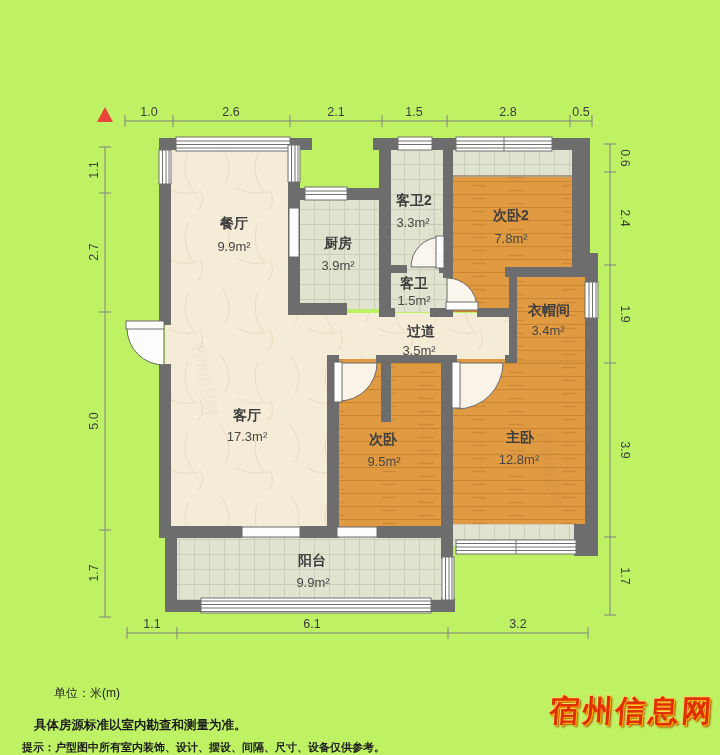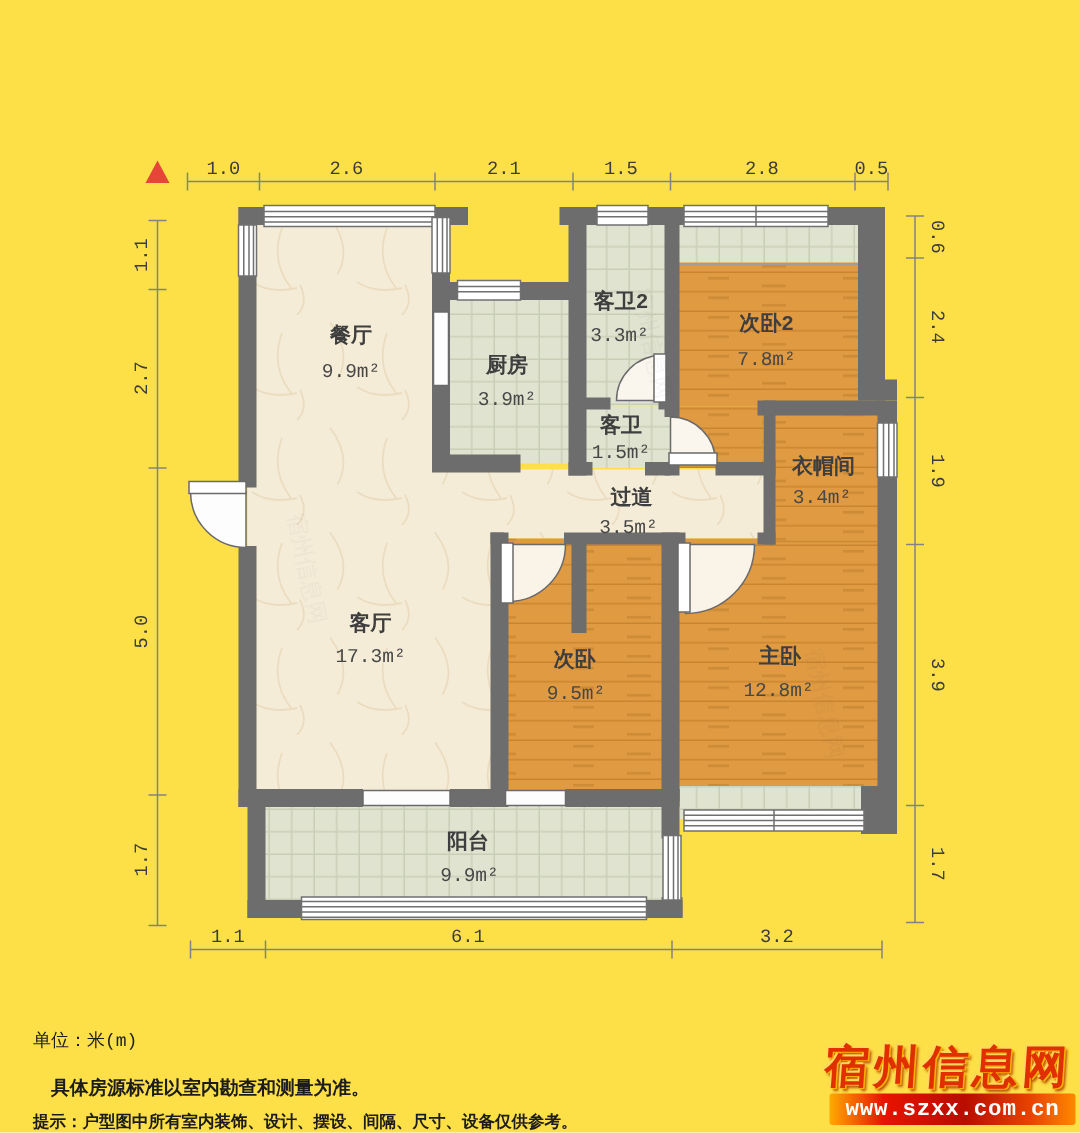--- a/index.html
+++ b/index.html
@@ -1,23 +1,23 @@
 <!DOCTYPE html>
 <html><head>
 <meta charset="utf-8">
 <style>
   html,body{margin:0;padding:0;background:#ffffff;}
   body{font-family:"Liberation Sans", sans-serif;}
-  .stage{position:relative;width:720px;height:755px;background:#fde047;overflow:hidden;font-family:Liberation Mono, monospace;}
+  .stage{position:relative;width:720px;height:755px;background:#bef264;overflow:hidden;}
   .plan-svg{position:absolute;left:0;top:0;}
   .room-name{font-size:14px;font-weight:700;fill:#3e3e3e;}
   .room-area{font-size:13px;font-weight:400;fill:#474747;}
   .dim-label{font-size:12.5px;fill:#3c3c3c;}
   .footer-line{position:absolute;left:22px;color:#1c1c1c;white-space:nowrap;}
-  .footer-unit{top:685px;font-size:12px;}
+  .footer-unit{top:685px;font-size:12px;margin-left:32px;}
   .footer-note1{top:740px;font-size:11px;font-weight:700;}
   .footer-note2{top:717px;font-size:12.5px;font-weight:700;margin-left:12px;}
   .wm-name{position:absolute;left:544px;top:691px;width:176px;text-align:center;
     font-size:30px;font-weight:900;letter-spacing:3px;color:#e03000;
     text-shadow:1px 1px 0 #ffb400,-1px -1px 0 #ffd75e,2px 2px 2px #b34700;
     transform:skewX(-4deg);white-space:nowrap;}
   .wm-bar{position:absolute;left:553px;top:729px;width:164px;height:21px;
     background:linear-gradient(90deg,#ffaa00 0%,#e81300 22%,#b80d00 55%,#e84400 82%,#ff8800 100%);
     border-radius:2px;display:flex;align-items:center;justify-content:center;}
   .wm-url{color:#ffffff;font-size:15px;font-weight:700;letter-spacing:.5px;white-space:nowrap;}
@@ -250,17 +250,14 @@
     <text x="430" y="230" transform="rotate(78 430 230)">宿州信息网</text>
     <text x="545" y="470" transform="rotate(78 545 470)">宿州信息网</text>
   </g>
 </svg>
 
   <div class="footer-line footer-unit">单位：米(m)</div>
   <div class="footer-line footer-note1">提示：户型图中所有室内装饰、设计、摆设、间隔、尺寸、设备仅供参考。</div>
   <div class="footer-line footer-note2">具体房源标准以室内勘查和测量为准。</div>
 
   <div class="wm-name">宿州信息网</div>
-  <div class="wm-bar">
-    <span class="wm-url">www.szxx.com.cn</span>
-  </div>
 
 </div>
 
 </body></html>

